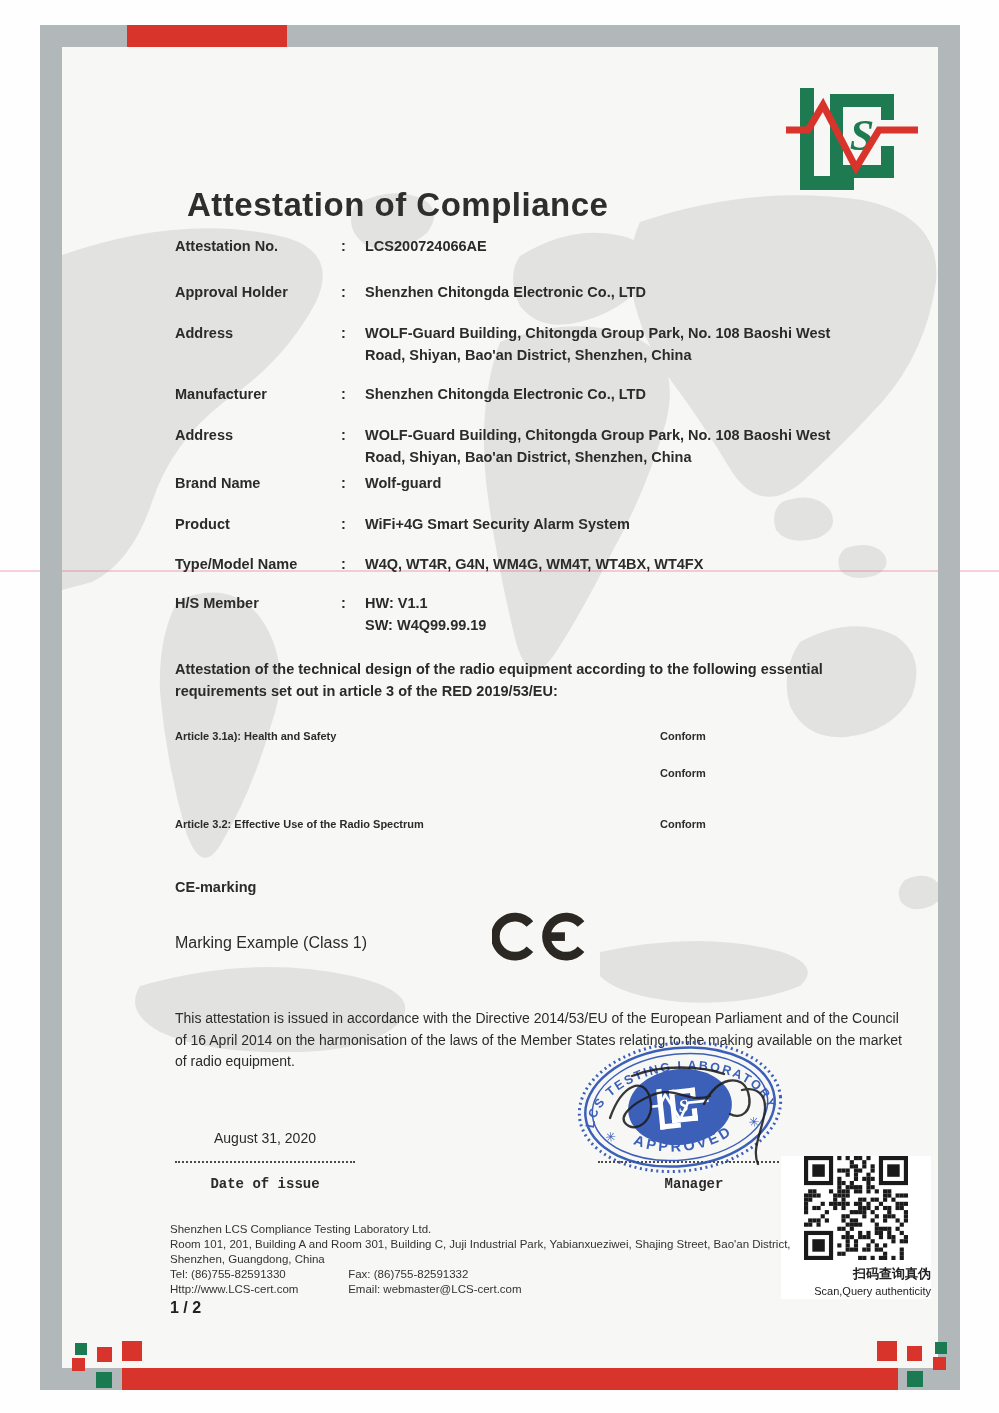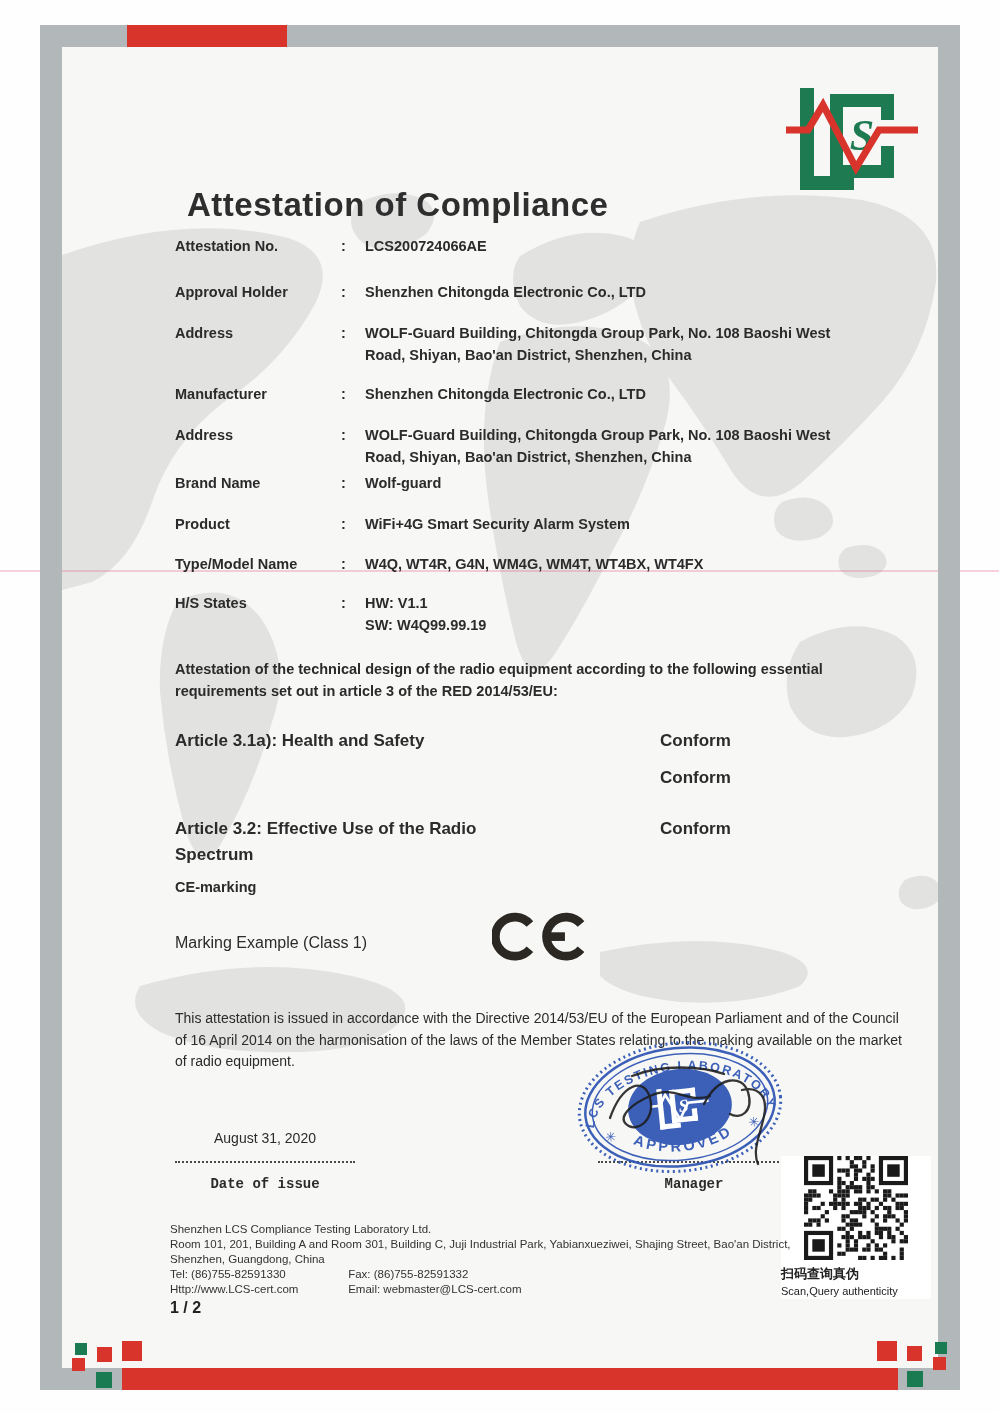--- a/index.html
+++ b/index.html
@@ -14,34 +14,34 @@
   
   .title{position:absolute;left:187px;top:164px;font-size:33px;font-weight:bold;color:#2e2e2e;letter-spacing:.5px;}
   
   .frow{position:absolute;left:175px;display:flex;width:730px;font-size:14.5px;font-weight:bold;line-height:1.5;}
   .flabel{width:166px;flex:none;}
   .fcolon{width:24px;flex:none;}
   .fvalue{max-width:505px;}
   .fvalue .vline{display:block;}
   .para{position:absolute;left:175px;width:730px;font-size:14.5px;line-height:1.5;}
   .bold{font-weight:bold;}
-  .article{position:absolute;left:175px;width:720px;font-size:17px;font-weight:bold;line-height:1.5;}
+  .article{position:absolute;left:175px;width:720px;font-size:11px;font-weight:bold;line-height:1.5;}
   .article .aname{display:inline-block;width:345px;vertical-align:top;}
   .article .aresult{position:absolute;left:485px;top:0;}
   .scanline{position:absolute;left:0;top:570px;width:999px;height:2px;background:rgba(225,95,135,.28);}
   
   .ce{position:absolute;left:492px;top:902px;}
   
   .sigdate{position:absolute;left:175px;top:1130px;width:180px;text-align:center;font-size:14px;}
   .sigline{position:absolute;top:1161px;height:0;border-top:2px dotted #4a4a4a;}
   .siglabel{position:absolute;top:1176px;font-size:14px;font-weight:bold;text-align:center;font-family:Liberation Mono, monospace;}
   .stamp{position:absolute;left:570px;top:1036px;transform:rotate(-6deg);}
   .signature{position:absolute;left:592px;top:1046px;}
   
-  .qrwrap{position:absolute;left:781px;top:1156px;width:150px;text-align:left;background:#fff;padding-bottom:2px;}
+  .qrwrap{position:absolute;left:781px;top:1156px;width:150px;text-align:right;background:#fff;padding-bottom:2px;}
   .qrbox{display:block;margin:0 auto;background:#fff;}
   .qr-zh{font-size:13px;font-weight:bold;margin-top:5px;color:#222;}
   .qr-en{font-size:11px;margin-top:2px;color:#222;}
   
   .footer{position:absolute;left:170px;top:1222px;width:660px;font-size:11.5px;line-height:15px;color:#333;}
   .footer .cut{white-space:nowrap;overflow:hidden;width:660px;}
   .footer .cols span.c1{display:inline-block;width:175px;}
   .pagenum{font-size:16px;font-weight:bold;margin-top:3px;color:#222;}
 </style>
 </head>
@@ -139,29 +139,29 @@
     <span class="flabel">Product</span>
     <span class="fcolon">:</span>
     <span class="fvalue">WiFi+4G Smart Security Alarm System</span>
   </div>
   <div class="frow" style="top:554px">
     <span class="flabel">Type/Model Name</span>
     <span class="fcolon">:</span>
     <span class="fvalue">W4Q, WT4R, G4N, WM4G, WM4T, WT4BX, WT4FX</span>
   </div>
   <div class="frow" style="top:593px">
-    <span class="flabel">H/S States</span>
+    <span class="flabel">H/S Member</span>
     <span class="fcolon">:</span>
     <span class="fvalue">
       <span class="vline">HW: V1.1</span>
       <span class="vline">SW: W4Q99.99.19</span>
     </span>
   </div>
 
-  <p class="para bold" style="top:659px;margin:0;">Attestation of the technical design of the radio equipment according to the following essential requirements set out in article 3 of the RED 2014/53/EU:</p>
+  <p class="para bold" style="top:659px;margin:0;">Attestation of the technical design of the radio equipment according to the following essential requirements set out in article 3 of the RED 2019/53/EU:</p>
 
   <div class="article" style="top:728px">
     <span class="aname">Article 3.1a): Health and Safety</span>
     <span class="aresult">Conform</span>
   </div>
   <div class="article" style="top:765px">
     <span class="aresult">Conform</span>
   </div>
   <div class="article" style="top:816px">
     <span class="aname">Article 3.2: Effective Use of the Radio Spectrum</span>

